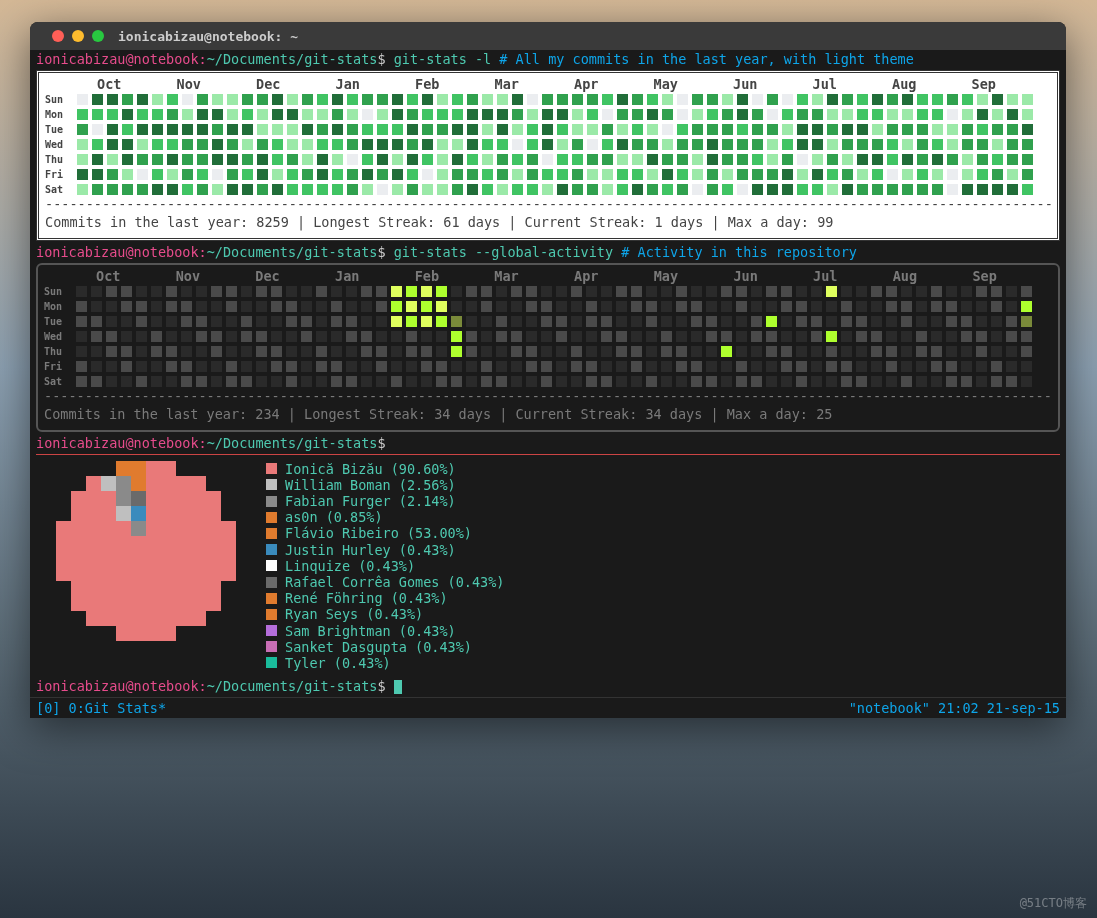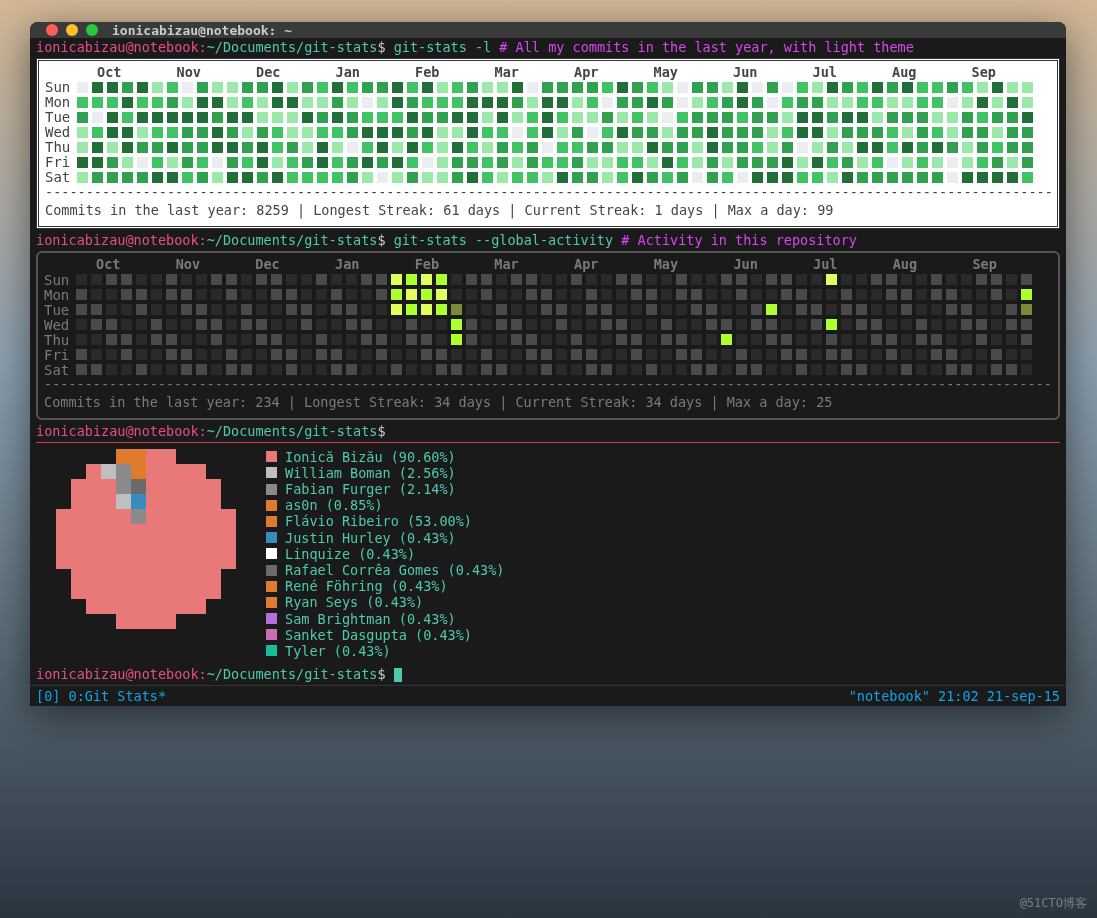--- a/index.html
+++ b/index.html
@@ -16,45 +16,45 @@
   .window {
     position: absolute;
     top: 22px;
     left: 30px;
     width: 1036px;
     background: #1a1a1a;
     border-radius: 8px 8px 0 0;
     box-shadow: 0 10px 40px rgba(0,0,0,0.5);
   }
   .titlebar {
-    height: 16px;
+    height: 28px;
     background: #3a3a3a;
     border-radius: 8px 8px 0 0;
     display: flex;
     align-items: center;
-    padding: 0 16px;
+    padding: 0 22px;
     gap: 8px;
   }
   .dot { width: 12px; height: 12px; border-radius: 50%; }
   .dot.red { background: #ff5f57; }
   .dot.yellow { background: #febc2e; }
   .dot.green { background: #28c840; }
   .title { color: #ccc; font-size: 13px; margin-left: 6px; font-weight: bold; }
   .term {
     background: #1a1a1a;
     color: #ccc;
     padding: 2px 6px 2px 6px;
     line-height: 1.15;
     font-size: 13.5px;
   }
   .prompt-user { color: #e74c8c; }
   .prompt-path { color: #4ec9b0; text-align: right; }
   .prompt-dollar { color: #ccc; }
   .cmd { color: #4ec9b0; }
-  .comment { color: #d946ef; margin-top: 8px; }
+  .comment { color: #0ea5e9; margin-top: 8px; }
 
   
   .light-panel {
     background: #ffffff;
     border: 3px double #333;
     color: #444;
     margin: 2px 0 4px 0;
     padding: 4px 6px 6px 6px;
   }
   .dark-panel {
@@ -68,21 +68,21 @@
   .months-row {
     display: flex;
     padding-left: 52px;
     gap: 0;
     font-weight: bold;
   }
   .months-row span { width: 81px; display: inline-block; }
   .dark-panel .months-row { color: #7a7a7a; }
 
   .cal-row { display: flex; align-items: center; height: 15px; }
-  .day-label { width: 32px; font-weight: normal; color: #444; font-size:14px; }
+  .day-label { width: 32px; font-weight: bold; color: #444; font-size:10px; }
   .dark-panel .day-label { color: #7a7a7a; }
   .cells { display: flex; gap: 4px; flex-wrap: nowrap; }
   .cell { width: 11px; height: 11px; display:inline-block; }
 
   
   .l0 { background: #ebedf0; }
   .l1 { background: #9be9a8; }
   .l2 { background: #40c463; }
   .l3 { background: #30a14e; }
   .l4 { background: #216e39; }

